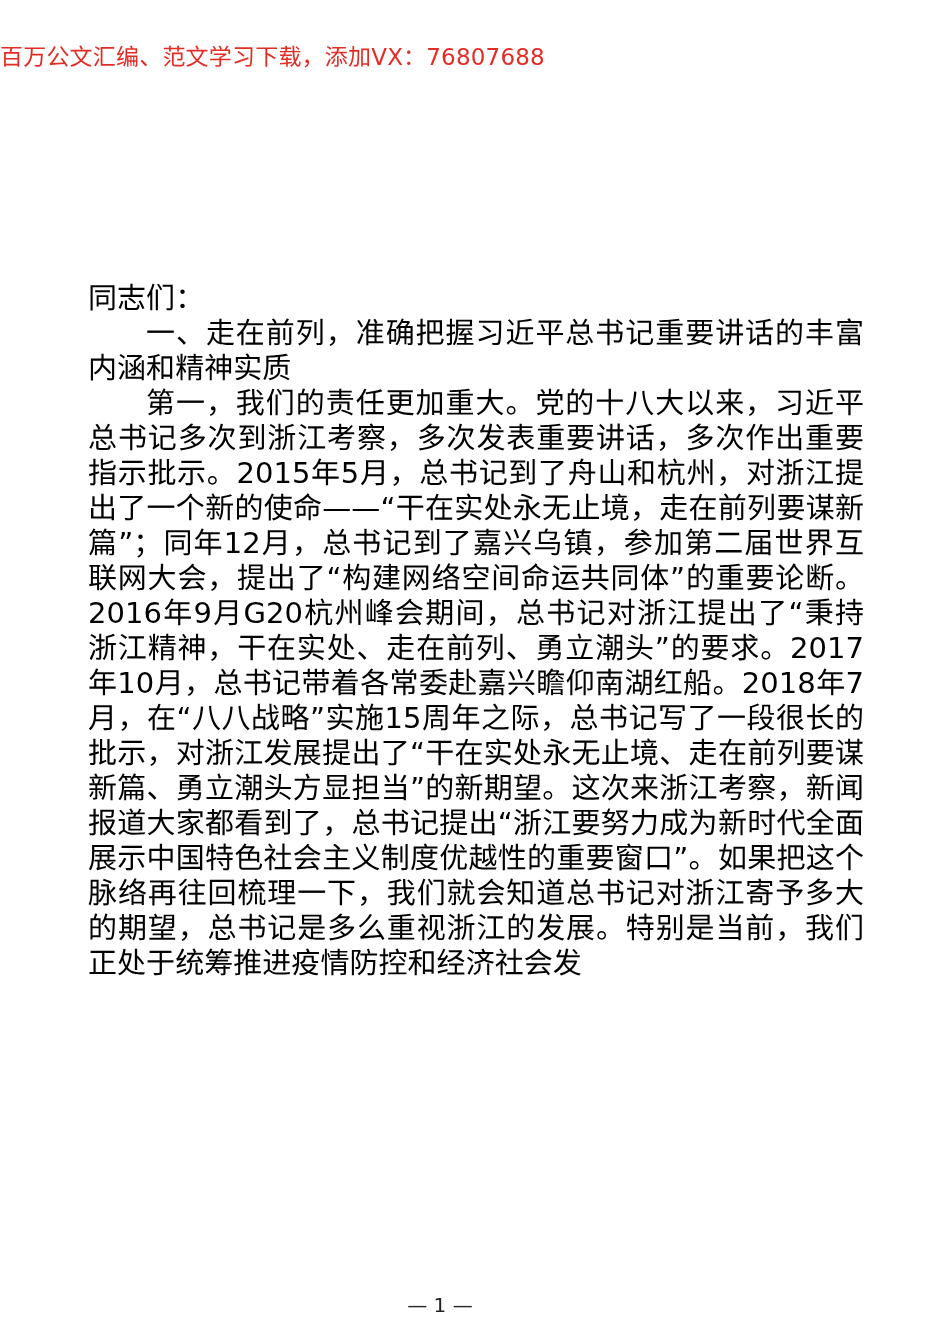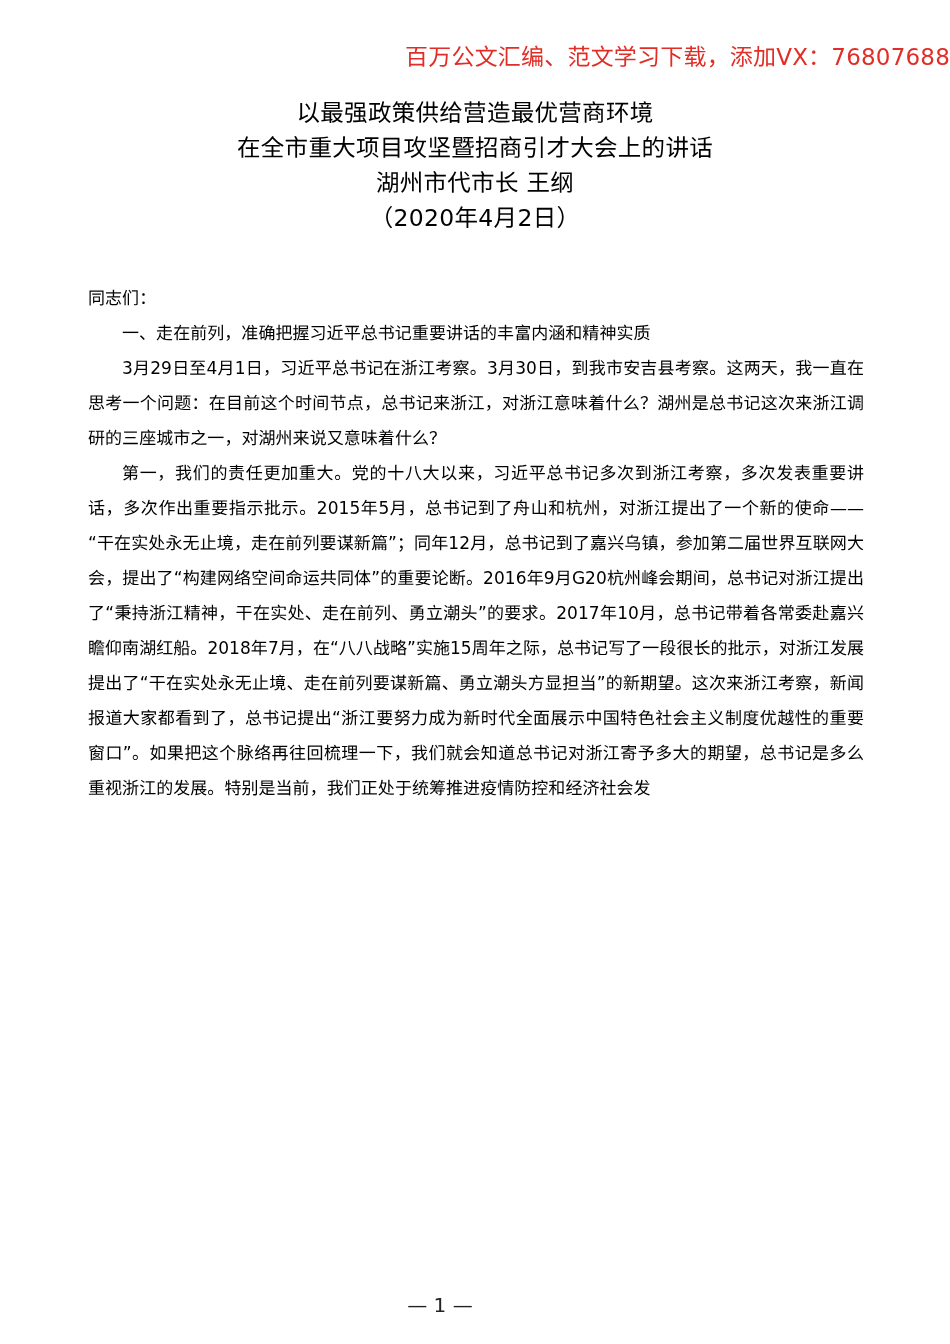--- a/index.html
+++ b/index.html
@@ -21,21 +21,21 @@
     overflow: hidden;
     box-sizing: border-box;
   }
 
   
   .promo-banner {
     position: absolute;
     top: 42px;
     left: 0;
     width: 950px;
-    text-align: right;
+    text-align: left;
     font-size: 23px;
     line-height: 30px;
     letter-spacing: 0.2px;
     color: #e22d26;
     white-space: nowrap;
   }
 
   
   .title-block {
     position: absolute;
@@ -53,21 +53,21 @@
   }
 
   
   .body-text {
     position: absolute;
     top: 281px;
     left: 88px;
     width: 776px;
   }
   .para {
-    font-size: 17px;
+    font-size: 29px;
     line-height: 35px;
     letter-spacing: 0.05px;
     text-align: justify;
     text-justify: inter-ideograph;
     margin: 0;
     color: #000;
   }
   .para.indent {
     text-indent: 2em;
   }
@@ -91,35 +91,28 @@
     padding-right: 70px;
   }
 </style>
 </head>
 <body>
 
 <div class="page">
 
   <div class="promo-banner">百万公文汇编、范文学习下载，添加VX：76807688</div>
 
-  <div class="title-block">
-    <div class="title-line">以最强政策供给营造最优营商环境</div>
-    <div class="title-line">在全市重大项目攻坚暨招商引才大会上的讲话</div>
-    <div class="title-line">湖州市代市长  王纲</div>
-    <div class="title-line">（2020年4月2日）</div>
-  </div>
 
   <div class="body-text">
 
     <p class="para">同志们：</p>
 
 
     <p class="para indent">一、走在前列，准确把握习近平总书记重要讲话的丰富内涵和精神实质</p>
 
-    <p class="para indent">3月29日至4月1日，习近平总书记在浙江考察。3月30日，到我市安吉县考察。这两天，我一直在思考一个问题：在目前这个时间节点，总书记来浙江，对浙江意味着什么？湖州是总书记这次来浙江调研的三座城市之一，对湖州来说又意味着什么？</p>
 
     <p class="para indent"><span class="bold">第一，我们的责任更加重大。</span><span>党的十八大以来，习近平总书记多次到浙江考察，多次发表重要讲话，多次作出重要指示批示。2015年5月，总书记到了舟山和杭州，对浙江提出了一个新的使命——“干在实处永无止境，走在前列要谋新篇”；同年12月，总书记到了嘉兴乌镇，参加第二届世界互联网大会，提出了“构建网络空间命运共同体”的重要论断。2016年9月G20杭州峰会期间，总书记对浙江提出了“秉持浙江精神，干在实处、走在前列、勇立潮头”的要求。2017年10月，总书记带着各常委赴嘉兴瞻仰南湖红船。2018年7月，在“八八战略”实施15周年之际，总书记写了一段很长的批示，对浙江发展提出了“干在实处永无止境、走在前列要谋新篇、勇立潮头方显担当”的新期望。这次来浙江考察，新闻报道大家都看到了，总书记提出“浙江要努力成为新时代全面展示中国特色社会主义制度优越性的重要窗口”。如果把这个脉络再往回梳理一下，我们就会知道总书记对浙江寄予多大的期望，总书记是多么重视浙江的发展。特别是当前，我们正处于统筹推进疫情防控和经济社会发</span></p>
 
   </div>
 
   <div class="page-footer">
     <span class="num-wrap">— 1 —</span>
   </div>
 
 </div>

